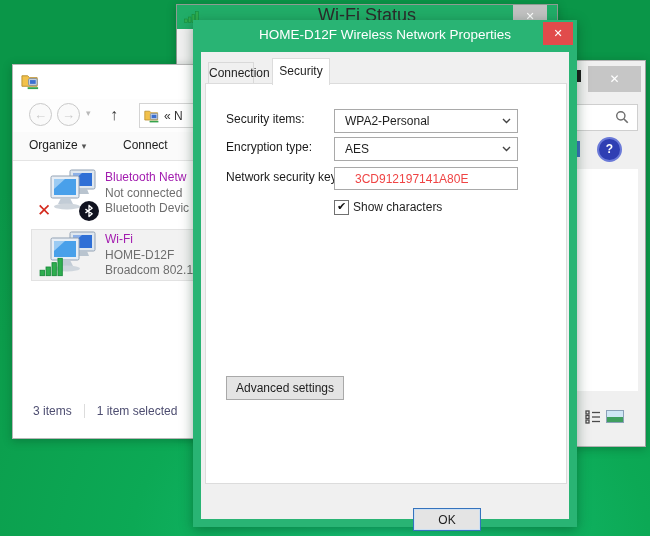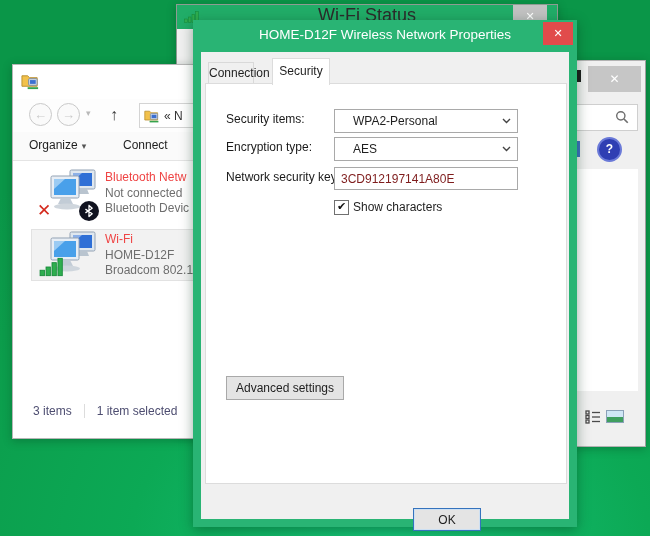--- a/index.html
+++ b/index.html
@@ -51,44 +51,44 @@
   .cmdbar .organize .dd{color:#555;font-size:9px;margin-left:4px}
   .cmdbar .connect{position:absolute;left:110px;top:6px;background:none;border:none;font-size:12px;padding:0;color:#1e1e1e}
   .itemrow{position:absolute;left:14px;width:210px;height:56px}
   .item1{top:104px}
   .sel-box{position:absolute;left:18px;top:164px;width:198px;height:50px;background:#f2f2f2;border:1px solid #e2e2e2}
   .mon-icon{position:absolute;left:22px;top:0}
   .redx{position:absolute;left:10px;top:33px;color:#d42a1e;font-weight:bold;font-size:17px;line-height:17px}
   .btbadge{position:absolute;left:52px;top:32px;width:20px;height:20px;border-radius:50%;background:#10121f;
     display:flex;align-items:center;justify-content:center}
   .itxt{position:absolute;left:78px;top:1px;line-height:15.5px}
-  .itxt .l1{color:#ef4444}
+  .itxt .l1{color:#a21caf}
   .itxt .l2,.itxt .l3{color:#6e6e6e}
   .wifi-bars{position:absolute;left:12px;top:26px}
   .statusbar{position:absolute;left:0;bottom:0;right:0;height:34px;background:#fff;display:flex;align-items:flex-start;color:#4d4d70}
   .statusbar .t1{margin-left:20px}
   .statusbar .vsep{width:1px;height:14px;background:#dcdcdc;margin:0 12px}
 
   
   .dlg{left:193px;top:20px;width:384px;height:507px;background:#29b474;box-shadow:0 3px 12px rgba(0,45,22,.4)}
   .dlg .title{position:absolute;left:0;right:0;top:0;height:32px;line-height:30px;text-align:center;color:#fff;font-size:13.5px}
   .dlg .closebtn{position:absolute;left:350px;top:2px;width:30px;height:23px;background:#e14b4b;border:none;
     color:#fff;font-size:11px;line-height:23px;text-align:center;padding:0}
   .dlg .body{position:absolute;left:8px;right:8px;top:32px;bottom:8px;background:#f0f0f0}
   .tab{position:absolute;font-size:12px;text-align:center;box-sizing:border-box}
   .tab-inactive{left:7px;top:10px;width:46px;height:22px;line-height:21px;background:#f0f0f0;border:1px solid #d9d9d9;z-index:1}
   .tab-active{left:71px;top:6px;width:58px;height:27px;line-height:24px;background:#fff;border:1px solid #dcdcdc;border-bottom:none;z-index:3}
   .panel{position:absolute;left:4px;top:31px;width:360px;height:399px;background:#fff;border:1px solid #dcdcdc;z-index:2;box-sizing:content-box}
   .flabel{position:absolute;left:20px;color:#1a1a1a;white-space:nowrap}
   .combo{position:absolute;left:128px;width:184px;height:24px;background:#fff;border:1px solid #a9a9a9;
-    display:flex;align-items:center;box-sizing:border-box;padding-left:18px;cursor:default}
+    display:flex;align-items:center;box-sizing:border-box;padding-left:10px;cursor:default}
   .combo .cval{flex:1}
   .combo svg{margin-right:6px}
   .txt{position:absolute;left:128px;width:184px;height:23px;background:#fff;border:1px solid #a9a9a9;
-    box-sizing:border-box;padding:0 0 0 6px;font-family:"Liberation Sans","DejaVu Sans",sans-serif;font-size:12px;color:#7f1d1d}
+    box-sizing:border-box;padding:0 0 0 20px;font-family:"Liberation Sans","DejaVu Sans",sans-serif;font-size:12px;color:#ef4444}
   .chk{position:absolute;left:128px;top:116px;width:13px;height:13px;background:#fff;border:1px solid #707070;
     font-size:11px;line-height:11px;text-align:center;color:#111}
   .chklabel{position:absolute;left:147px;top:116px}
   .btn{background:#e4e4e4;border:1px solid #a9a9a9;font-family:"Liberation Sans","DejaVu Sans",sans-serif;font-size:12px;color:#1e1e1e}
   .btn-adv{position:absolute;left:20px;top:292px;width:118px;height:24px}
   .btn-ok{position:absolute;left:212px;top:456px;width:68px;height:23px;border:1px solid #3573bd;box-shadow:inset 0 0 0 1px #cde0f3}
   .btn-cancel{position:absolute;left:295px;top:456px;width:72px;height:23px}
 </style>
 </head>
 <body>

